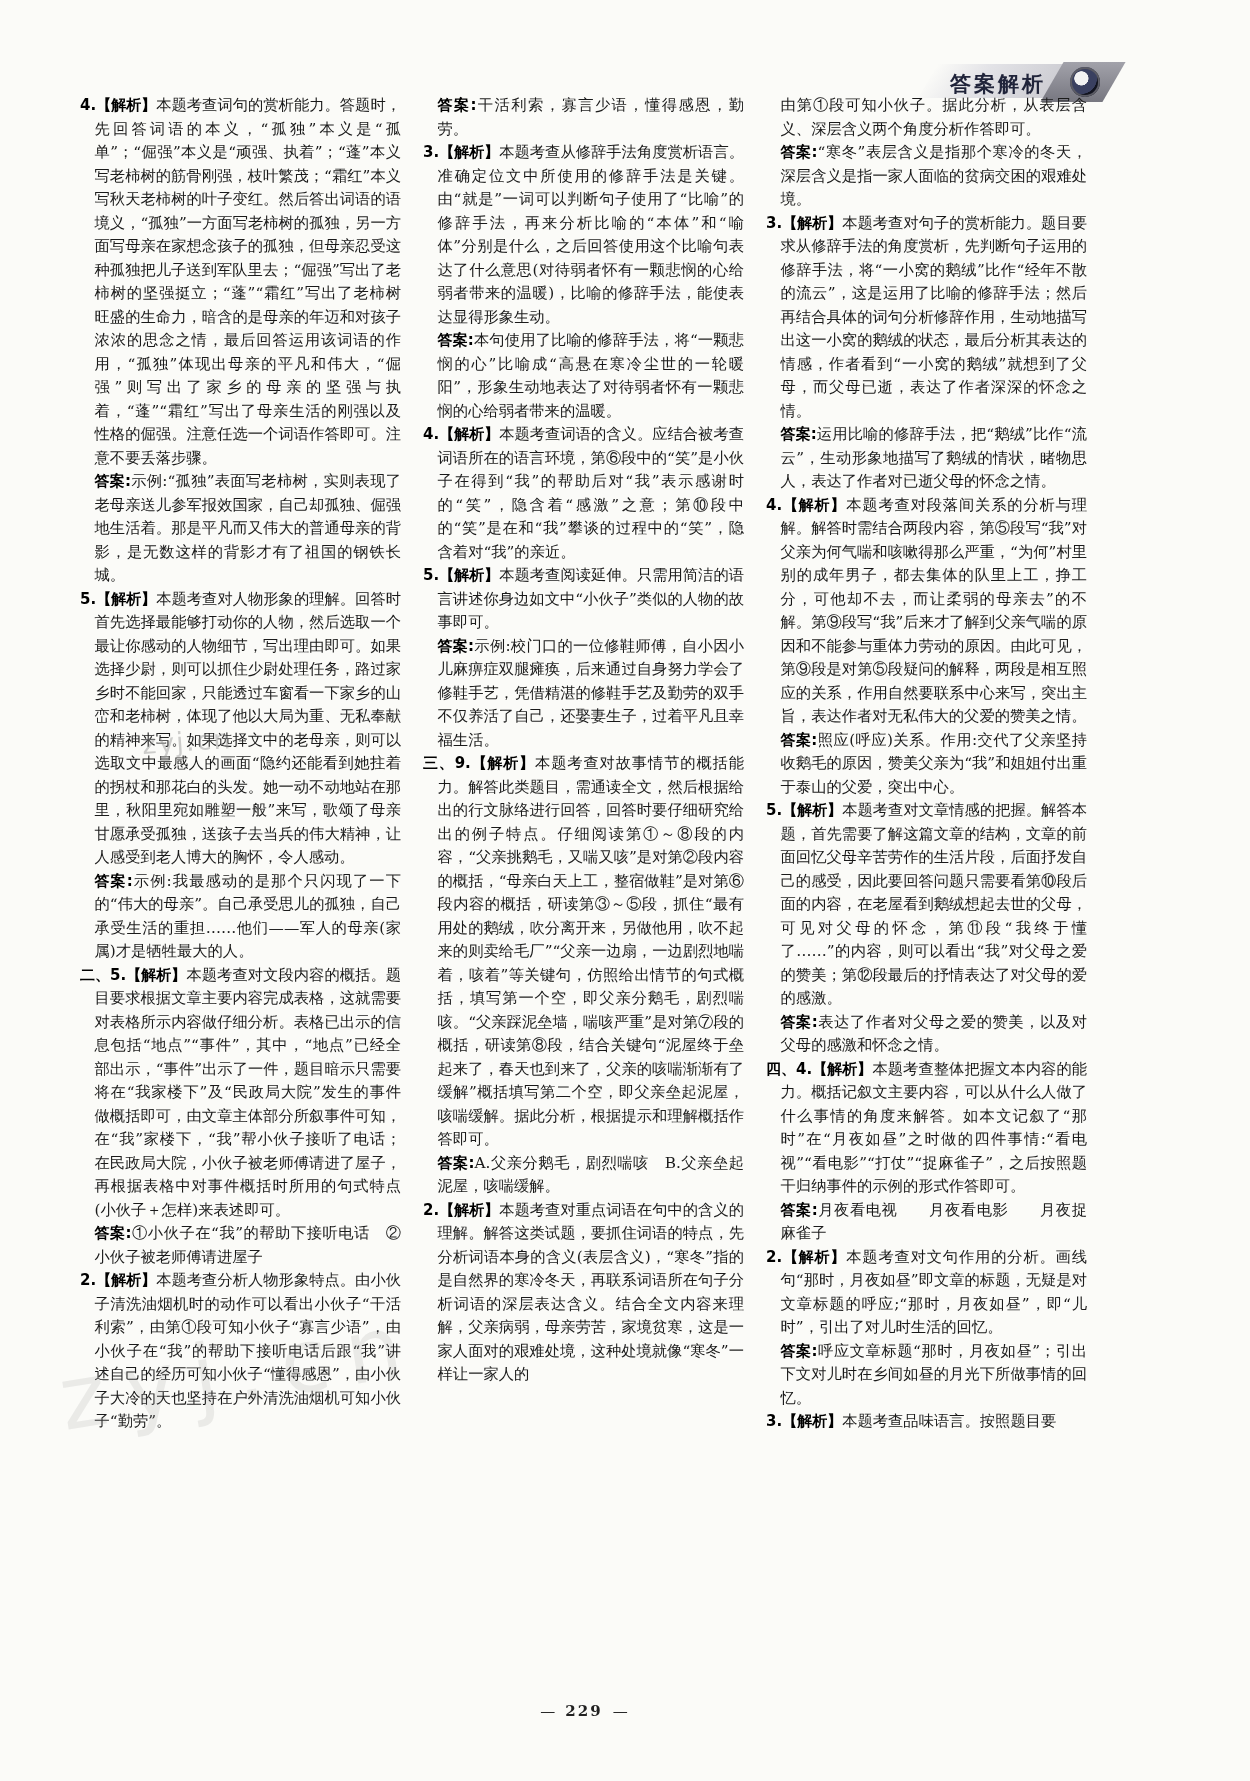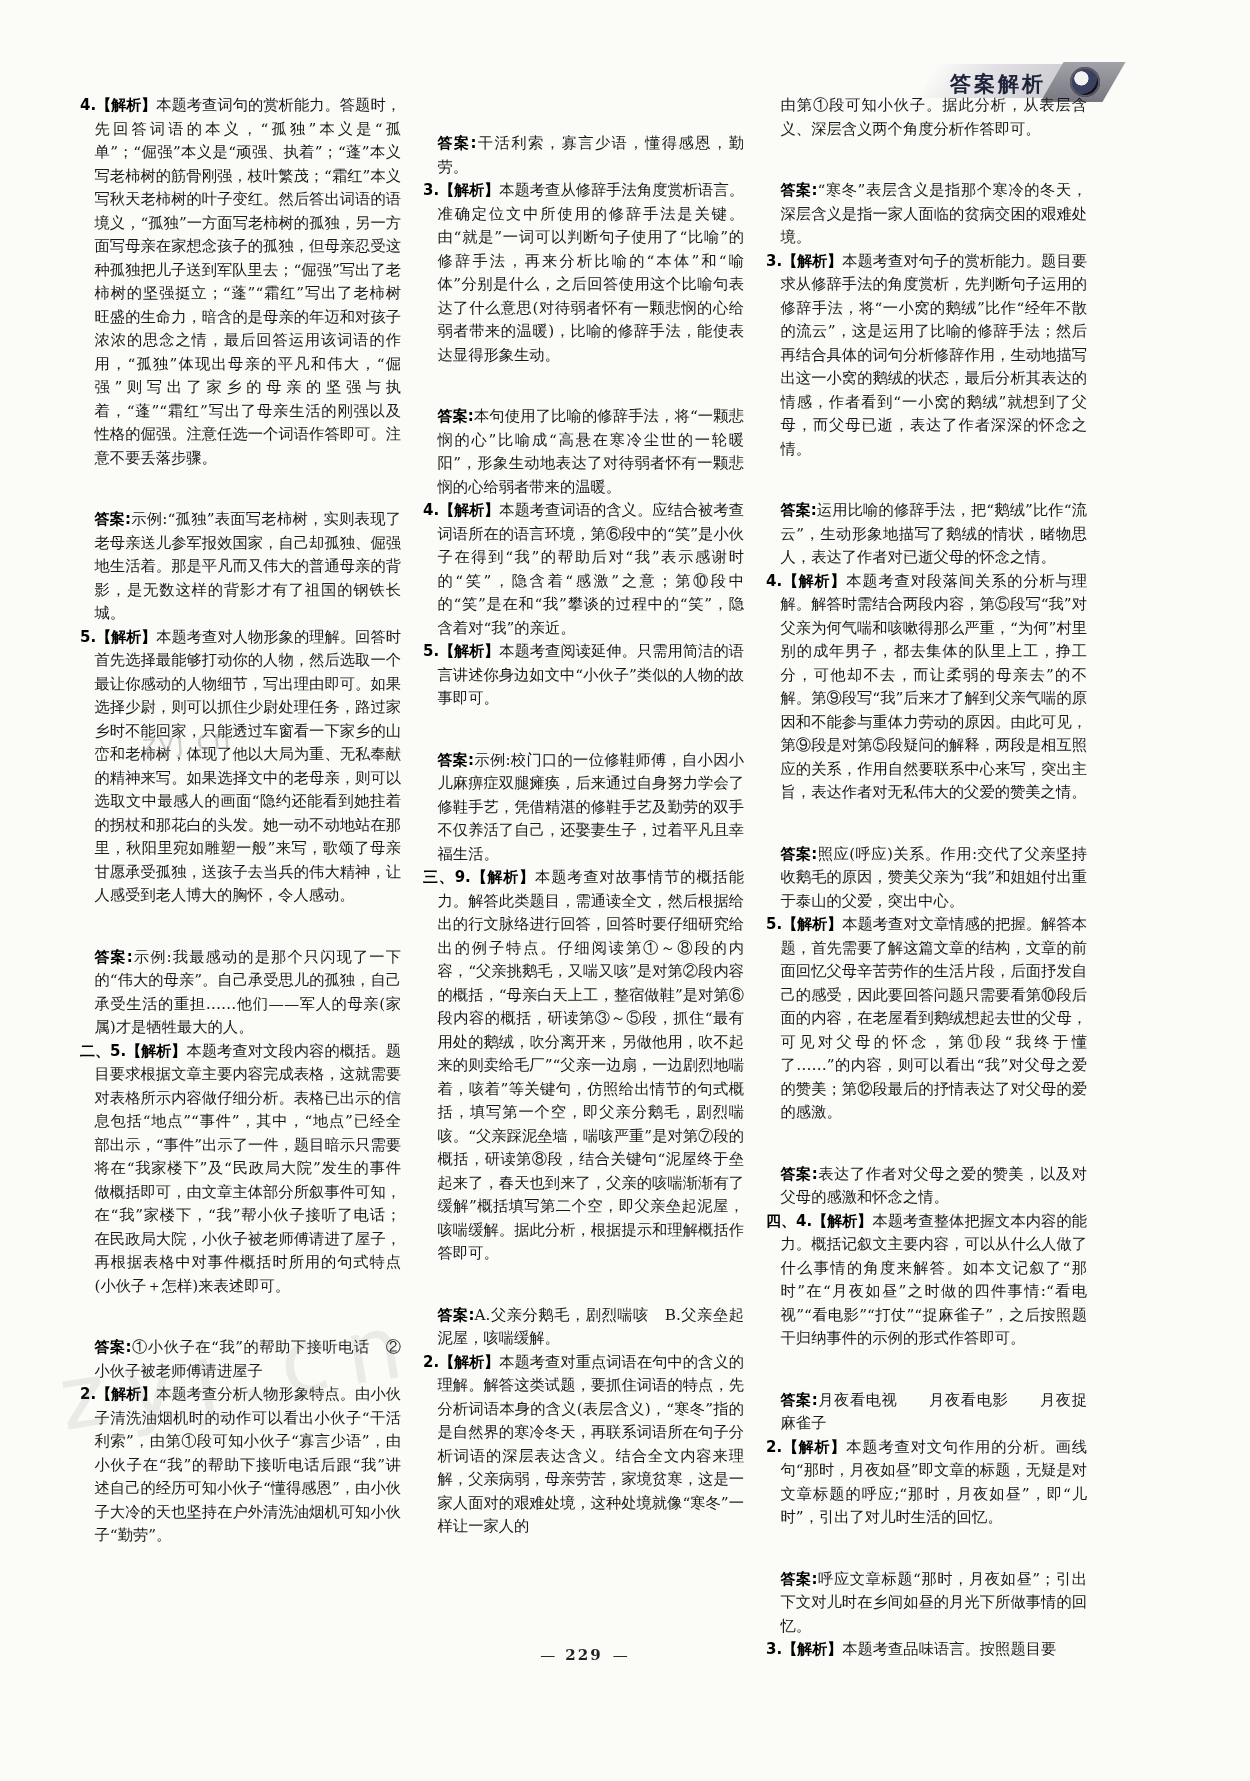--- a/index.html
+++ b/index.html
@@ -22,33 +22,33 @@
     box-shadow:0 0 0 2px #5b5b64 inset;}
   .header-title{position:absolute;left:22px;top:8px;
     font-family:Liberation Serif, serif;
     font-weight:700;font-size:21px;letter-spacing:3px;color:#20243a;}
 
   
   .columns{position:absolute;top:94px;left:80px;width:1008px;display:flex;gap:22px;}
   .col{width:321px;font-size:15.3px;line-height:23.5px;text-align:justify;}
   .block{margin:0;}
   .entry{padding-left:.95em;text-indent:-.95em;}
-  .answer{padding-left:.95em;margin-top:38px;}
+  .answer{padding-left:.95em;}
   .cont{padding-left:.95em;}
   .lab{font-weight:700;color:#000;
     font-family:"DejaVu Sans","Liberation Sans",sans-serif;font-size:15px;}
 
   
   .wm{position:absolute;color:#8d8d8d;font-family:"DejaVu Sans","Liberation Sans",sans-serif;
     pointer-events:none;white-space:nowrap;}
   .wm1{left:142px;top:726px;font-size:27px;opacity:.42;transform:rotate(-4deg);letter-spacing:2px;}
   .wm2{left:58px;top:1320px;font-size:88px;opacity:.15;transform:rotate(-9deg);letter-spacing:18px;}
 
   
-  .footer{position:absolute;top:1644px;left:80px;width:1008px;text-align:center;color:#222;}
+  .footer{position:absolute;top:1700px;left:80px;width:1008px;text-align:center;color:#222;}
   .footer span{font-size:15px;vertical-align:middle;}
   .pagenum{font-weight:700;font-size:19px;margin:0 10px;letter-spacing:2px;}
 </style>
 </head>
 <body>
 
 <div class="page">
 
   <div class="header">
     <div class="band-light"></div>

